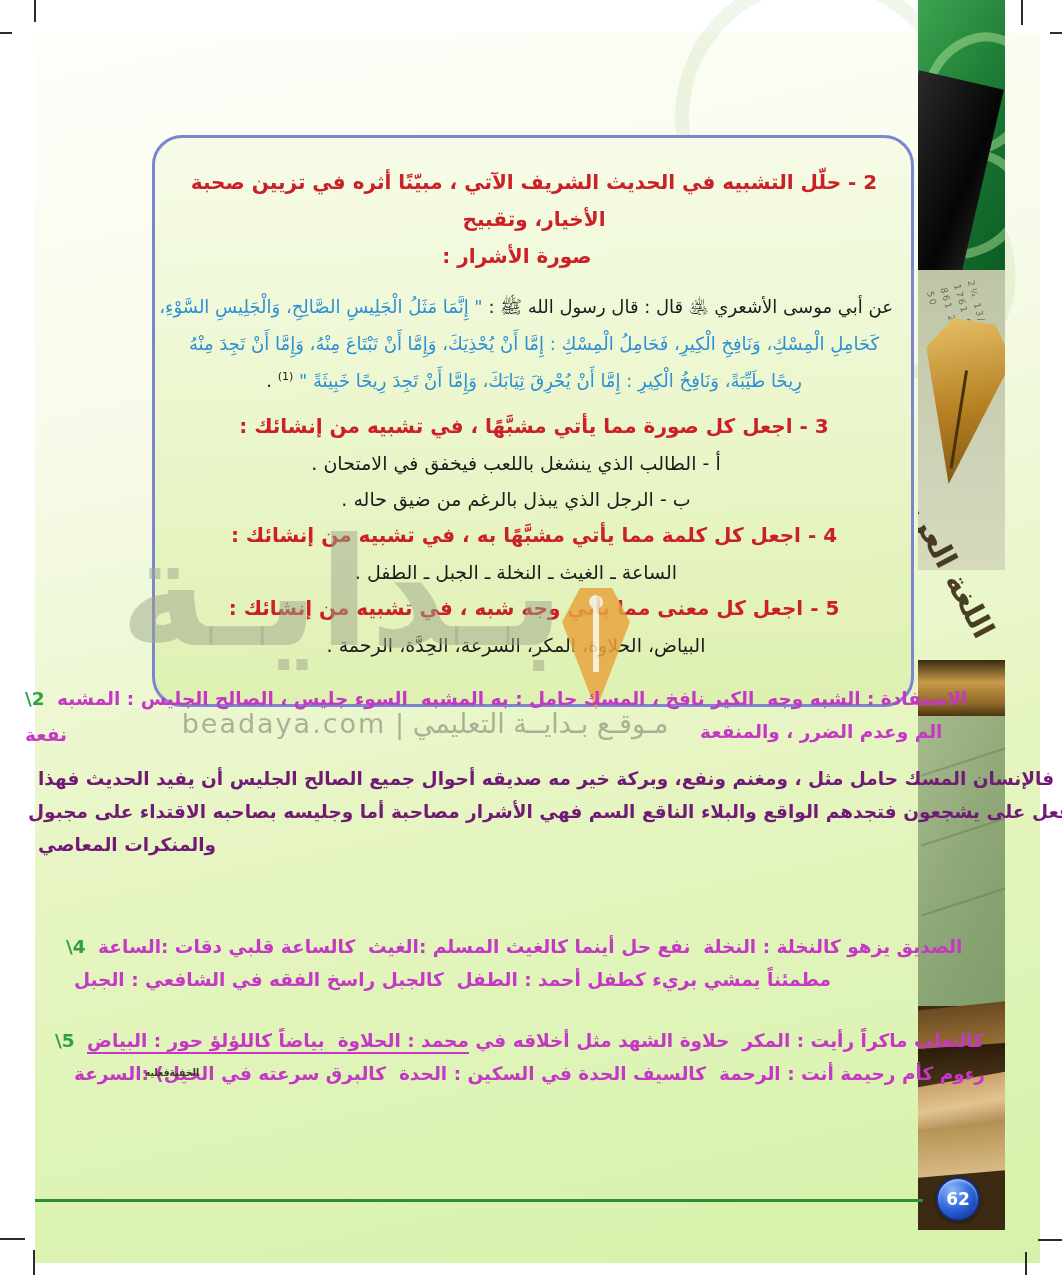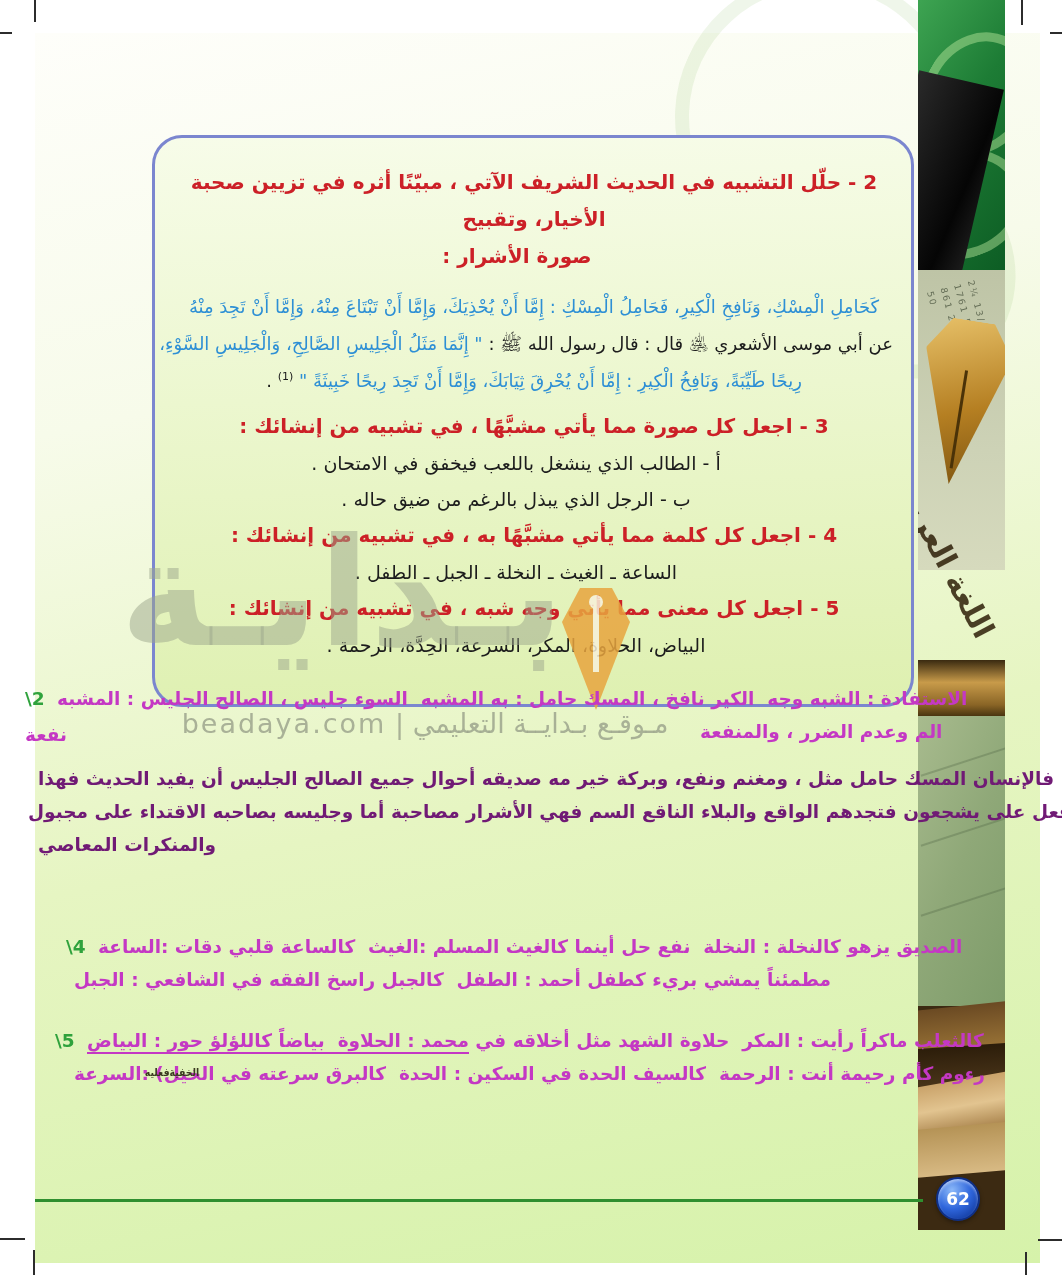--- a/index.html
+++ b/index.html
@@ -125,22 +125,22 @@
         <b class="bk3"></b>
         <b class="bk4"></b>
     </div>
   </div>
 
   <div class="exbox">
     <div class="exin">
       <div class="red">2 - حلّل التشبيه في الحديث الشريف الآتي ، مبيّنًا أثره في تزيين صحبة الأخيار، وتقبيح</div>
       <div class="red ind" style="margin-bottom:14px">صورة الأشرار :</div>
 
+      <div class="hadith"><span>عن أبي موسى الأشعري ﵁ قال : قال رسول الله ﷺ : </span><span class="hq">" إِنَّمَا مَثَلُ الْجَلِيسِ الصَّالِحِ، وَالْجَلِيسِ السَّوْءِ،</span></div>
       <div class="hadith hq">كَحَامِلِ الْمِسْكِ، وَنَافِخِ الْكِيرِ، فَحَامِلُ الْمِسْكِ : إِمَّا أَنْ يُحْذِيَكَ، وَإِمَّا أَنْ تَبْتَاعَ مِنْهُ، وَإِمَّا أَنْ تَجِدَ مِنْهُ</div>
-      <div class="hadith"><span>عن أبي موسى الأشعري ﵁ قال : قال رسول الله ﷺ : </span><span class="hq">" إِنَّمَا مَثَلُ الْجَلِيسِ الصَّالِحِ، وَالْجَلِيسِ السَّوْءِ،</span></div>
       <div class="hadith" style="margin-bottom:8px"><span class="hq">رِيحًا طَيِّبَةً، وَنَافِخُ الْكِيرِ : إِمَّا أَنْ يُحْرِقَ ثِيَابَكَ، وَإِمَّا أَنْ تَجِدَ رِيحًا خَبِيثَةً "</span> <sup>(1)</sup> <span>.</span></div>
 
       <div class="red">3 - اجعل كل صورة مما يأتي مشبَّهًا ، في تشبيه من إنشائك :</div>
       <div class="blk">أ - الطالب الذي ينشغل باللعب فيخفق في الامتحان .</div>
       <div class="blk">ب - الرجل الذي يبذل بالرغم من ضيق حاله .</div>
 
       <div class="red">4 - اجعل كل كلمة مما يأتي مشبَّهًا به ، في تشبيه من إنشائك :</div>
       <div class="blk">الساعة ـ الغيث ـ النخلة ـ الجبل ـ الطفل .</div>
 
       <div class="red">5 - اجعل كل معنى مما يأتي وجه شبه ، في تشبيه من إنشائك :</div>

